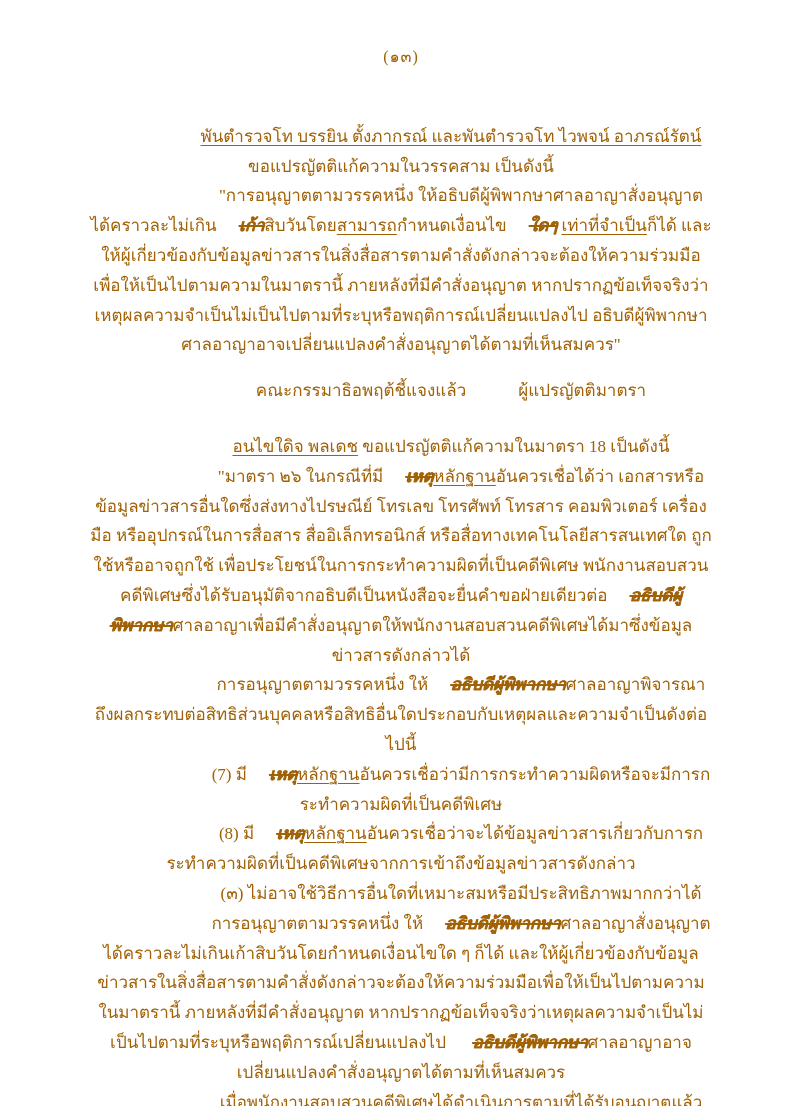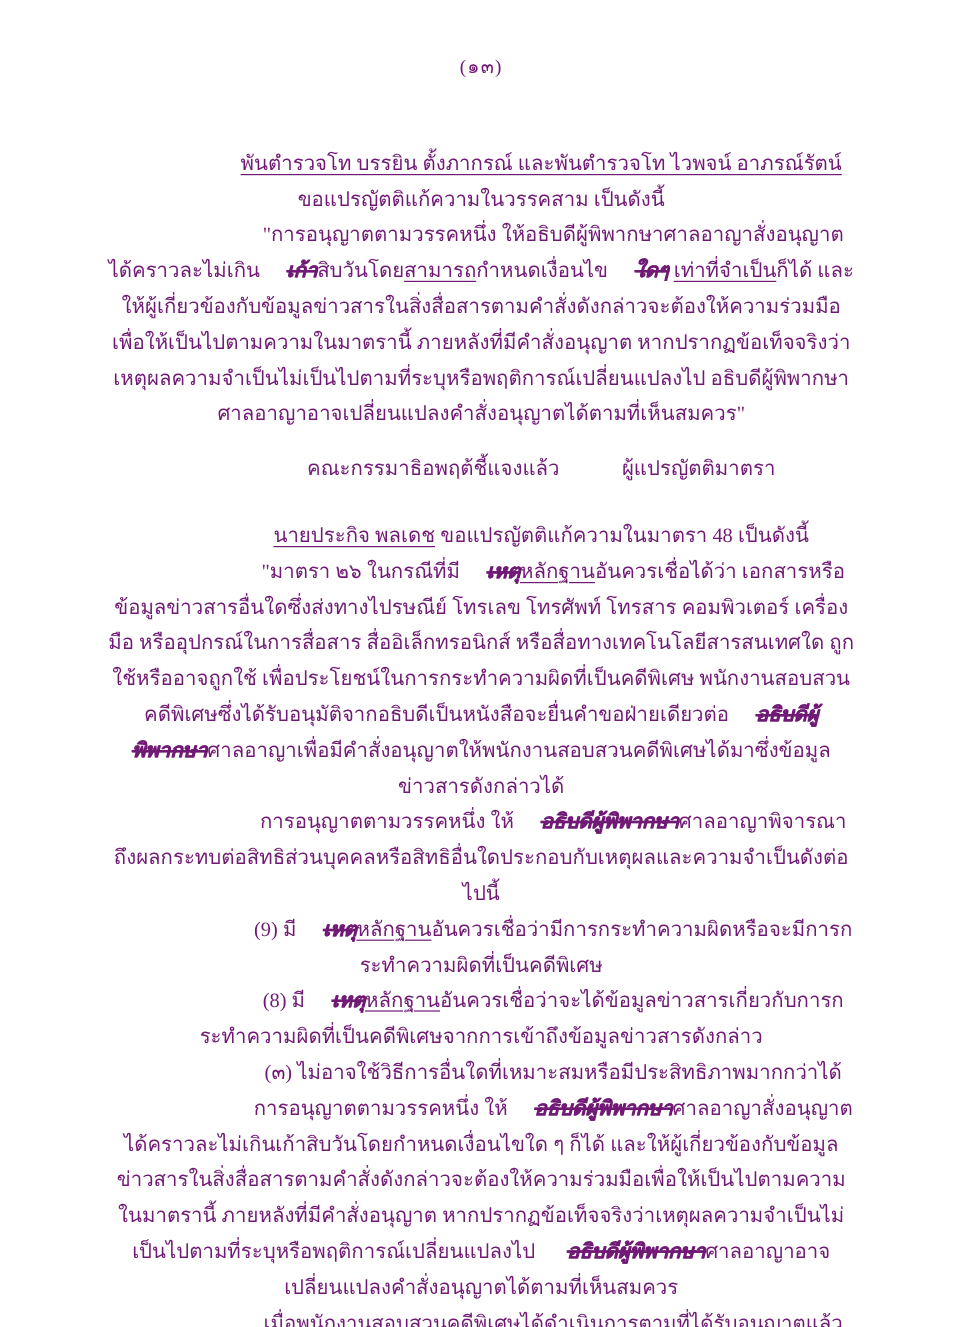--- a/index.html
+++ b/index.html
@@ -6,21 +6,21 @@
     margin: 0;
     padding: 0;
     background: #e8e8e8;
   }
   .page {
     position: relative;
     width: 800px;
     height: 1106px;
     margin: 0 auto;
     background: #ffffff;
-    color: #701a75;
+    color: #a16207;
     font-family: "Liberation Serif", "DejaVu Sans", sans-serif;
     font-size: 17px;
     line-height: 29.8px;
     overflow: hidden;
     box-sizing: border-box;
     padding: 42px 88px 30px 90px;
   }
   .page-number {
     text-align: center;
     font-size: 16px;
@@ -55,22 +55,22 @@
 </style>
 </head>
 <body>
 
 <div class="page">
   <div class="page-number">(๑๓)</div>
   <div id="content">
       <div class="para" style="text-indent: 100px;"><span class="seg-u">พันตำรวจโท บรรยิน  ตั้งภากรณ์ และพันตำรวจโท ไวพจน์  อาภรณ์รัตน์</span><span class="seg-n"> ขอแปรญัตติแก้ความในวรรคสาม เป็นดังนี้</span></div>
       <div class="para" style="text-indent: 120px;"><span class="seg-n">"การอนุญาตตามวรรคหนึ่ง ให้อธิบดีผู้พิพากษาศาลอาญาสั่งอนุญาตได้คราวละไม่เกิน</span><span class="seg-s">เก้า</span><span class="seg-n">สิบวันโดย</span><span class="seg-u">สามารถ</span><span class="seg-n">กำหนดเงื่อนไข</span><span class="seg-s">ใดๆ</span><span class="seg-n"> </span><span class="seg-u">เท่าที่จำเป็น</span><span class="seg-n">ก็ได้ และให้ผู้เกี่ยวข้องกับข้อมูลข่าวสารในสิ่งสื่อสารตามคำสั่งดังกล่าวจะต้องให้ความร่วมมือเพื่อให้เป็นไปตามความในมาตรานี้ ภายหลังที่มีคำสั่งอนุญาต หากปรากฏข้อเท็จจริงว่าเหตุผลความจำเป็นไม่เป็นไปตามที่ระบุหรือพฤติการณ์เปลี่ยนแปลงไป อธิบดีผู้พิพากษาศาลอาญาอาจเปลี่ยนแปลงคำสั่งอนุญาตได้ตามที่เห็นสมควร"</span></div>
       <div class="para row" style="margin-top: 16px;"><span>คณะกรรมาธิอพฤต้ชี้แจงแล้ว</span><span class="row-right">ผู้แปรญัตติมาตรา</span></div>
-      <div class="para" style="margin-top: 26px; text-indent: 100px;"><span class="seg-u">นายประกิจ  พลเดช</span><span class="seg-n"> ขอแปรญัตติแก้ความในมาตรา 48 เป็นดังนี้</span></div>
+      <div class="para" style="margin-top: 26px; text-indent: 100px;"><span class="seg-u">อนไขใดิจ  พลเดช</span><span class="seg-n"> ขอแปรญัตติแก้ความในมาตรา 18 เป็นดังนี้</span></div>
       <div class="para" style="text-indent: 120px;"><span class="seg-n">"มาตรา ๒๖  ในกรณีที่มี</span><span class="seg-s">เหตุ</span><span class="seg-u">หลักฐาน</span><span class="seg-n">อันควรเชื่อได้ว่า เอกสารหรือข้อมูลข่าวสารอื่นใดซึ่งส่งทางไปรษณีย์ โทรเลข โทรศัพท์ โทรสาร คอมพิวเตอร์ เครื่องมือ หรืออุปกรณ์ในการสื่อสาร สื่ออิเล็กทรอนิกส์ หรือสื่อทางเทคโนโลยีสารสนเทศใด ถูกใช้หรืออาจถูกใช้ เพื่อประโยชน์ในการกระทำความผิดที่เป็นคดีพิเศษ พนักงานสอบสวนคดีพิเศษซึ่งได้รับอนุมัติจากอธิบดีเป็นหนังสือจะยื่นคำขอฝ่ายเดียวต่อ</span><span class="seg-s">อธิบดีผู้พิพากษา</span><span class="seg-n">ศาลอาญาเพื่อมีคำสั่งอนุญาตให้พนักงานสอบสวนคดีพิเศษได้มาซึ่งข้อมูลข่าวสารดังกล่าวได้</span></div>
       <div class="para" style="text-indent: 120px;"><span class="seg-n">การอนุญาตตามวรรคหนึ่ง ให้</span><span class="seg-s">อธิบดีผู้พิพากษา</span><span class="seg-n">ศาลอาญาพิจารณาถึงผลกระทบต่อสิทธิส่วนบุคคลหรือสิทธิอื่นใดประกอบกับเหตุผลและความจำเป็นดังต่อไปนี้</span></div>
-      <div class="para" style="text-indent: 120px;"><span class="seg-n">(9) มี</span><span class="seg-s">เหตุ</span><span class="seg-u">หลักฐาน</span><span class="seg-n">อันควรเชื่อว่ามีการกระทำความผิดหรือจะมีการกระทำความผิดที่เป็นคดีพิเศษ</span></div>
+      <div class="para" style="text-indent: 120px;"><span class="seg-n">(7) มี</span><span class="seg-s">เหตุ</span><span class="seg-u">หลักฐาน</span><span class="seg-n">อันควรเชื่อว่ามีการกระทำความผิดหรือจะมีการกระทำความผิดที่เป็นคดีพิเศษ</span></div>
       <div class="para" style="text-indent: 120px;"><span class="seg-n">(8) มี</span><span class="seg-s">เหตุ</span><span class="seg-u">หลักฐาน</span><span class="seg-n">อันควรเชื่อว่าจะได้ข้อมูลข่าวสารเกี่ยวกับการกระทำความผิดที่เป็นคดีพิเศษจากการเข้าถึงข้อมูลข่าวสารดังกล่าว</span></div>
       <div class="para" style="text-indent: 120px;"><span class="seg-n">(๓) ไม่อาจใช้วิธีการอื่นใดที่เหมาะสมหรือมีประสิทธิภาพมากกว่าได้</span></div>
       <div class="para" style="text-indent: 120px;"><span class="seg-n">การอนุญาตตามวรรคหนึ่ง ให้</span><span class="seg-s">อธิบดีผู้พิพากษา</span><span class="seg-n">ศาลอาญาสั่งอนุญาตได้คราวละไม่เกินเก้าสิบวันโดยกำหนดเงื่อนไขใด ๆ ก็ได้ และให้ผู้เกี่ยวข้องกับข้อมูลข่าวสารในสิ่งสื่อสารตามคำสั่งดังกล่าวจะต้องให้ความร่วมมือเพื่อให้เป็นไปตามความในมาตรานี้ ภายหลังที่มีคำสั่งอนุญาต หากปรากฏข้อเท็จจริงว่าเหตุผลความจำเป็นไม่เป็นไปตามที่ระบุหรือพฤติการณ์เปลี่ยนแปลงไป </span><span class="seg-s">อธิบดีผู้พิพากษา</span><span class="seg-n">ศาลอาญาอาจเปลี่ยนแปลงคำสั่งอนุญาตได้ตามที่เห็นสมควร</span></div>
       <div class="para" style="text-indent: 120px;"><span class="seg-n">เมื่อพนักงานสอบสวนคดีพิเศษได้ดำเนินการตามที่ได้รับอนุญาตแล้ว ให้รายงานการดำเนินการให้</span></div>
     </div>
 </div>
 
 </body></html>

